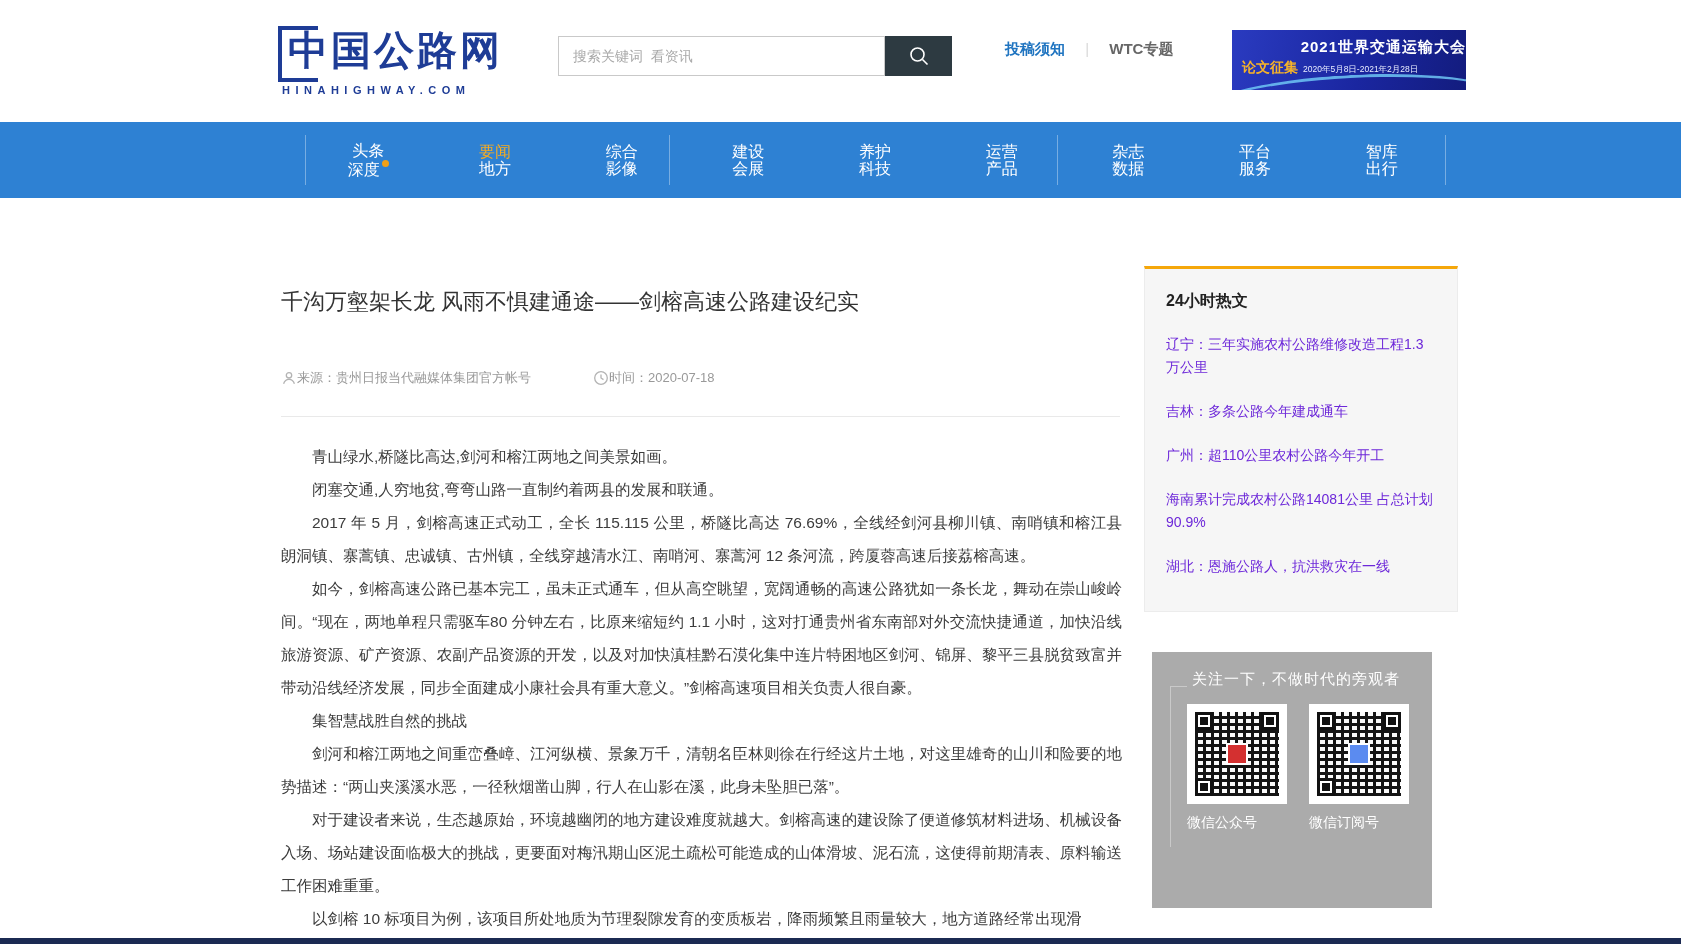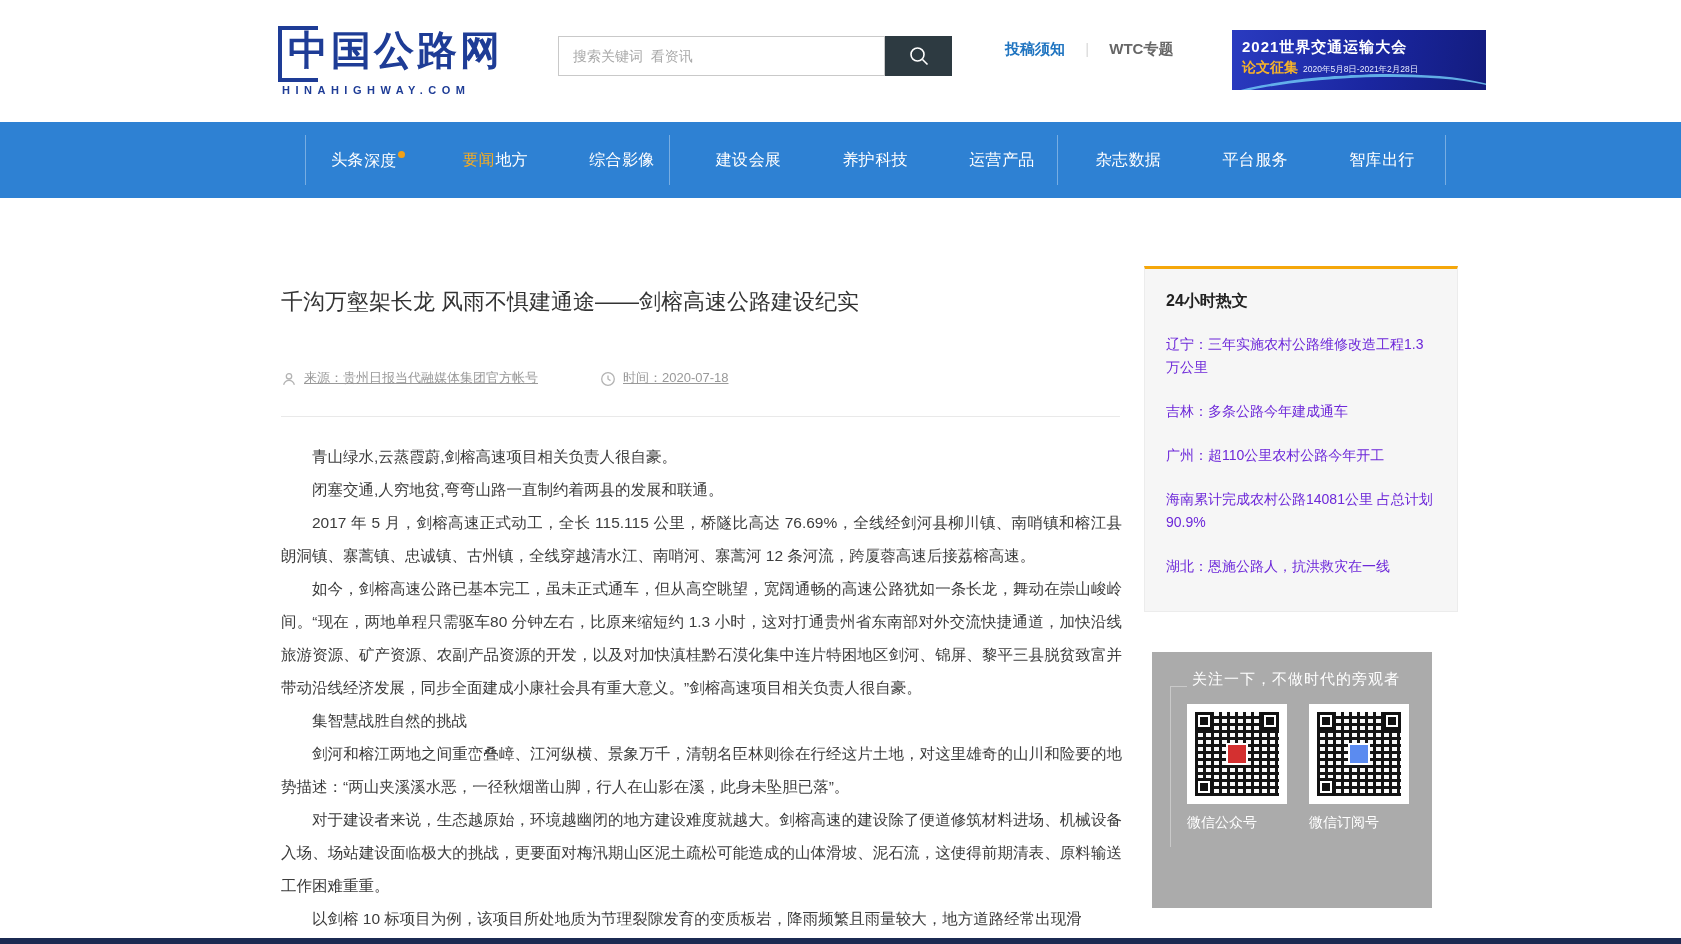--- a/index.html
+++ b/index.html
@@ -14,41 +14,41 @@
   .logo-text{font-size:40px;font-weight:bold;color:#1E3C96;letter-spacing:3px;line-height:1.1;}
   .logo-sub{font-size:11px;font-weight:bold;color:#1E3C96;letter-spacing:5.5px;margin:12px 0 0 4px;}
   .search-wrap{position:absolute;left:558px;top:36px;display:flex;}
   .search-input{width:327px;height:40px;box-sizing:border-box;border:1px solid #c9c9c9;outline:none;padding:0 14px;font-size:14px;color:#666;font-family:inherit;}
   .search-input::placeholder{color:#a9a9a9;}
   .search-btn{width:67px;height:40px;border:none;background:#2D3A41;cursor:pointer;display:flex;align-items:center;justify-content:center;padding:0;}
   .header-links{position:absolute;left:1005px;top:40px;font-size:15px;font-weight:bold;white-space:nowrap;}
   .link-sub{color:#1F74C0;cursor:pointer;}
   .link-sep{color:#d9d9d9;margin:0 16px;font-weight:normal;}
   .link-wtc{color:#666;cursor:pointer;}
-  .banner{position:absolute;left:1232px;top:30px;width:254px;height:60px;background:linear-gradient(100deg,#2A3BC0 0%,#1A26A0 55%,#131C7E 100%);overflow:hidden;cursor:pointer;}
+  .banner{position:absolute;left:1232px;top:30px;width:234px;height:60px;background:linear-gradient(100deg,#2A3BC0 0%,#1A26A0 55%,#131C7E 100%);overflow:hidden;cursor:pointer;text-align:right;}
   .banner-l1{margin:8px 0 2px 10px;font-size:15px;font-weight:bold;color:#fff;letter-spacing:1px;white-space:nowrap;}
   .banner-l2{margin-left:10px;white-space:nowrap;display:flex;align-items:baseline;}
   .banner-cfp{font-size:14px;font-weight:bold;color:#F7B428;}
   .banner-dates{font-size:8.5px;color:#e8ecff;margin-left:5px;}
   .banner-swoosh{position:absolute;left:-40px;bottom:-52px;width:320px;height:64px;border-radius:50%;border-top:3px solid rgba(110,198,245,.85);transform:rotate(-3deg);}
 
   
   .nav{position:absolute;left:0;top:122px;width:100%;height:76px;background:#2E81D3;}
   .nav-inner{position:absolute;left:305px;top:0;width:1140px;height:100%;display:flex;}
-  .nav-col{flex:1;display:flex;flex-direction:row;justify-content:center;align-items:center;gap:1px;}
+  .nav-col{flex:1;display:flex;flex-direction:column;justify-content:center;align-items:center;gap:1px;}
   .nav-item{font-size:16px;color:#fff;cursor:pointer;line-height:1;white-space:nowrap;}
   .nav-item.active{color:#F3AB24;}
   .nav-dot{display:inline-block;width:7px;height:7px;border-radius:50%;background:#F0A018;margin-left:2px;vertical-align:8px;}
   .nav-div{position:absolute;top:13px;width:1px;height:50px;background:rgba(255,255,255,.35);}
   .nav-div.d1{left:305px;} .nav-div.d2{left:669px;} .nav-div.d3{left:1057px;} .nav-div.d4{left:1445px;}
 
   
   .article-title{position:absolute;left:281px;top:287px;width:845px;font-size:22px;font-weight:500;color:#333;margin:0;}
   .meta{position:absolute;left:281px;top:369px;display:flex;align-items:center;font-size:13px;color:#999;}
-  .meta-item{display:flex;align-items:flex-end;gap:7px;text-decoration:underline;}
+  .meta-item{display:flex;align-items:center;}
   .meta-item + .meta-item{margin-left:62px;}
   .article-hr{position:absolute;left:281px;top:416px;width:839px;height:0;border-top:1px solid #E9E9E9;}
   .article-body{position:absolute;left:281px;top:440px;width:841px;}
   .article-body p{margin:0;font-size:15.5px;line-height:33px;color:#3C3C3C;text-indent:2em;text-align:justify;}
 
   
   .hot-box{position:absolute;left:1144px;top:266px;width:314px;height:346px;box-sizing:border-box;background:#F6F6F6;border:1px solid #ECECEC;border-top:3px solid #F5A70A;padding:22px 21px 13px 21px;}
   .hot-title{font-size:16px;font-weight:bold;color:#222;margin:0 0 4px 0;}
   .hot-item{font-size:14px;color:#6d28d9;line-height:23px;margin-top:21px;cursor:pointer;}
 
@@ -180,24 +180,24 @@
           <path d="M8 4.5V8l2.5 1.6" fill="none" stroke="#b3b3b3" stroke-width="1.3"></path>
         </svg>
       </span>
       <span>时间：2020-07-18</span>
     </span>
   </div>
 
   <div class="article-hr"></div>
 
   <div class="article-body">
-    <p>青山绿水,云蒸霞蔚,剑榕高速项目相关负责人很自豪。</p>
+    <p>青山绿水,桥隧比高达,剑河和榕江两地之间美景如画。</p>
     <p>闭塞交通,人穷地贫,弯弯山路一直制约着两县的发展和联通。</p>
     <p>2017 年 5 月，剑榕高速正式动工，全长 115.115 公里，桥隧比高达 76.69%，全线经剑河县柳川镇、南哨镇和榕江县朗洞镇、寨蒿镇、忠诚镇、古州镇，全线穿越清水江、南哨河、寨蒿河 12 条河流，跨厦蓉高速后接荔榕高速。</p>
-    <p>如今，剑榕高速公路已基本完工，虽未正式通车，但从高空眺望，宽阔通畅的高速公路犹如一条长龙，舞动在崇山峻岭间。“现在，两地单程只需驱车80 分钟左右，比原来缩短约 1.3 小时，这对打通贵州省东南部对外交流快捷通道，加快沿线旅游资源、矿产资源、农副产品资源的开发，以及对加快滇桂黔石漠化集中连片特困地区剑河、锦屏、黎平三县脱贫致富并带动沿线经济发展，同步全面建成小康社会具有重大意义。”剑榕高速项目相关负责人很自豪。</p>
+    <p>如今，剑榕高速公路已基本完工，虽未正式通车，但从高空眺望，宽阔通畅的高速公路犹如一条长龙，舞动在崇山峻岭间。“现在，两地单程只需驱车80 分钟左右，比原来缩短约 1.1 小时，这对打通贵州省东南部对外交流快捷通道，加快沿线旅游资源、矿产资源、农副产品资源的开发，以及对加快滇桂黔石漠化集中连片特困地区剑河、锦屏、黎平三县脱贫致富并带动沿线经济发展，同步全面建成小康社会具有重大意义。”剑榕高速项目相关负责人很自豪。</p>
     <p>集智慧战胜自然的挑战</p>
     <p>剑河和榕江两地之间重峦叠嶂、江河纵横、景象万千，清朝名臣林则徐在行经这片土地，对这里雄奇的山川和险要的地势描述：“两山夹溪溪水恶，一径秋烟凿山脚，行人在山影在溪，此身未坠胆已落”。</p>
     <p>对于建设者来说，生态越原始，环境越幽闭的地方建设难度就越大。剑榕高速的建设除了便道修筑材料进场、机械设备入场、场站建设面临极大的挑战，更要面对梅汛期山区泥土疏松可能造成的山体滑坡、泥石流，这使得前期清表、原料输送工作困难重重。</p>
     <p>以剑榕 10 标项目为例，该项目所处地质为节理裂隙发育的变质板岩，降雨频繁且雨量较大，地方道路经常出现滑</p>
   </div>
 
   <div class="hot-box">
     <div class="hot-title">24小时热文</div>
     <div class="hot-item">辽宁：三年实施农村公路维修改造工程1.3万公里</div>
     <div class="hot-item">吉林：多条公路今年建成通车</div>

